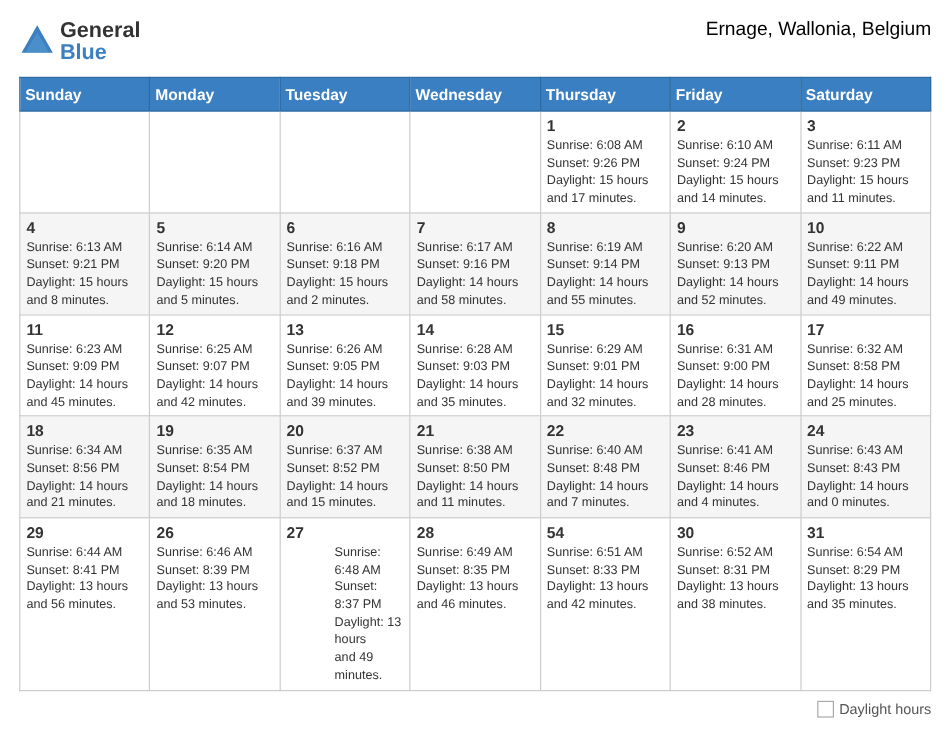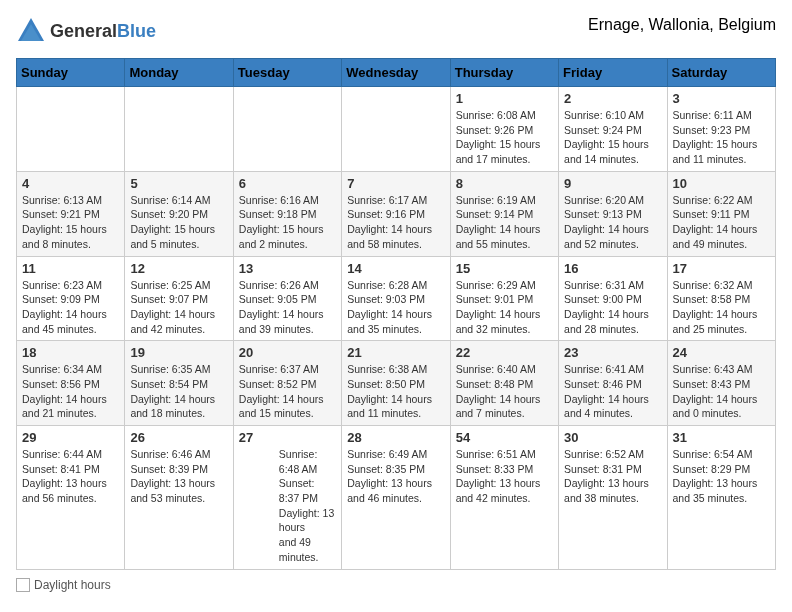--- a/index.html
+++ b/index.html
@@ -15,21 +15,21 @@
       justify-content: space-between;
       align-items: flex-start;
       margin-bottom: 12px;
     }
     .logo {
       display: flex;
       align-items: center;
     }
     .logo-text {
       display: flex;
-      flex-direction: row;
+      flex-direction: column;
       line-height: 1;
     }
     .logo-general {
       font-size: 18px;
       font-weight: bold;
       color: #333;
     }
     .logo-blue {
       font-size: 18px;
       font-weight: bold;
@@ -51,21 +51,21 @@
     .location {
       font-size: 16px;
       color: #000000;
     }
     .calendar {
       width: 100%;
       border-collapse: collapse;
     }
     .calendar th {
       background: #3a7fc1;
-      color: #000000;
+      color: #ffffff;
       font-size: 13px;
       font-weight: bold;
       padding: 6px 4px;
       text-align: left;
       border: 1px solid #2d6aa0;
     }
     .calendar td {
       border: 1px solid #ccc;
       vertical-align: top;
       padding: 4px 5px;
@@ -94,20 +94,21 @@
     .empty {
       background: #fff !important;
     }
     .footer {
       margin-top: 8px;
       font-size: 12px;
       color: #555;
       display: flex;
       align-items: center;
       gap: 16px;
+      justify-content: flex-end;
     }
     .footer-item {
       display: flex;
       align-items: center;
       gap: 4px;
     }
     .footer-box {
       width: 14px;
       height: 14px;
       border: 1px solid #aaa;

